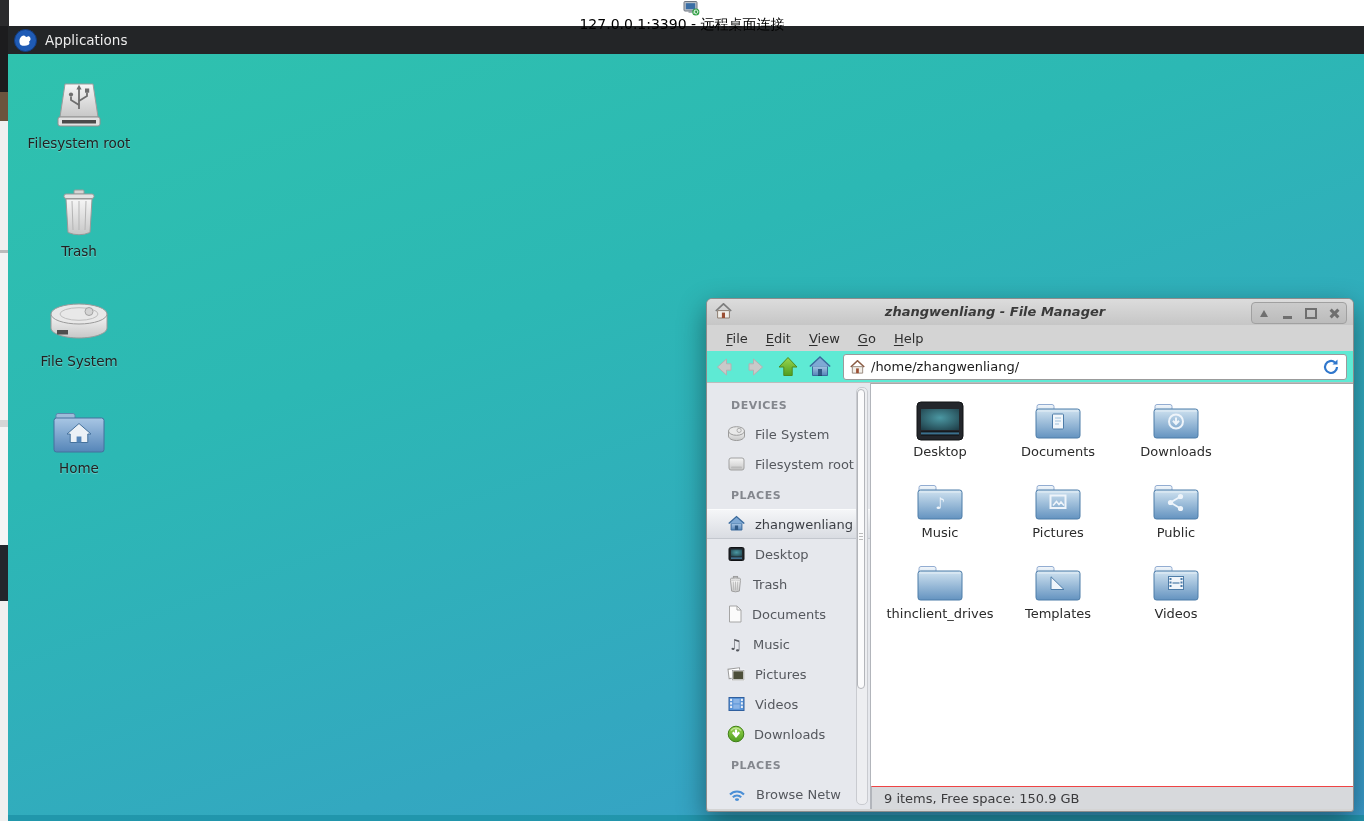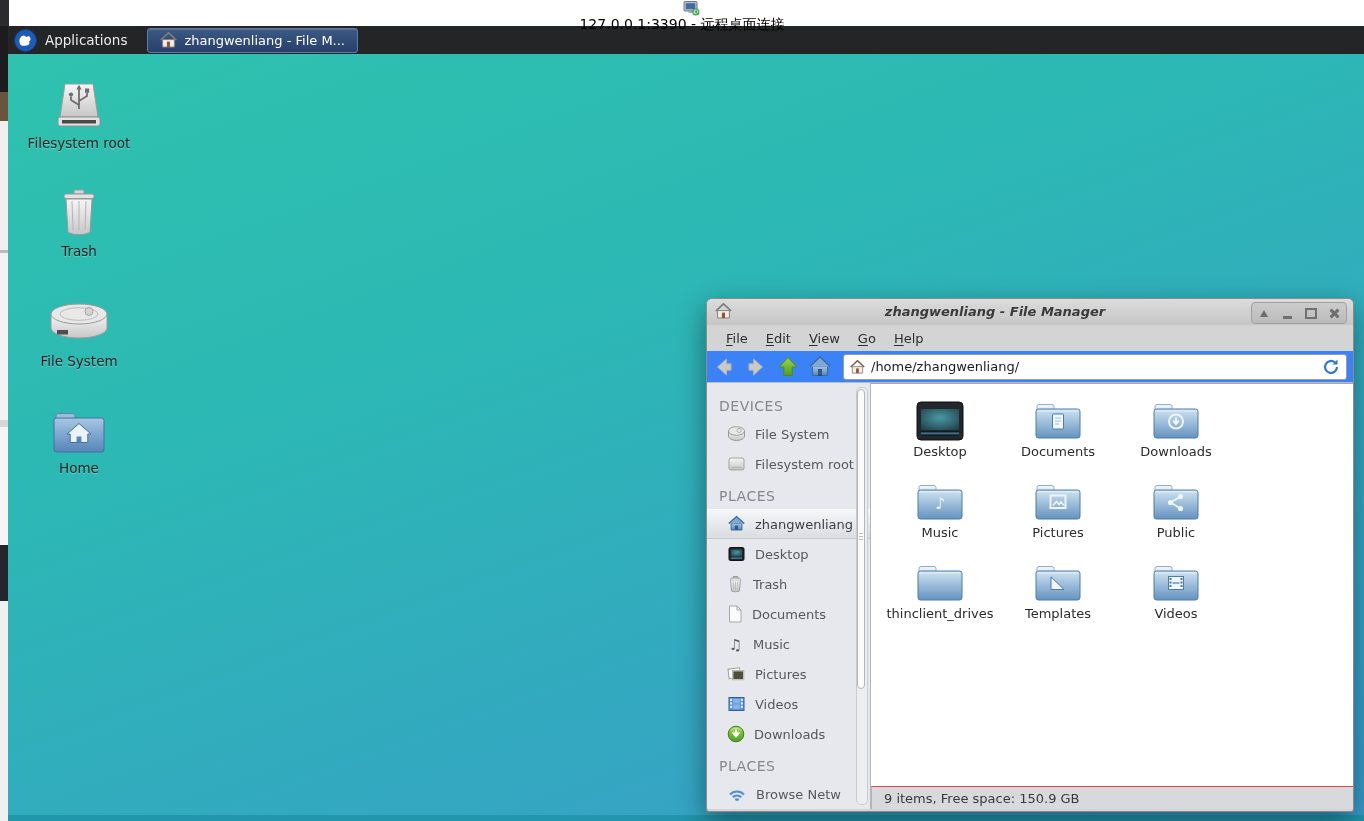--- a/index.html
+++ b/index.html
@@ -41,32 +41,32 @@
   .g-tri{width:0;height:0;border-left:4px solid transparent;border-right:4px solid transparent;border-bottom:7px solid #6f6f6f;}
   .g-bar{width:9px;height:3px;background:#6f6f6f;margin-top:9px;}
   .g-box{width:8px;height:7px;border:2px solid #6f6f6f;}
   .g-x{position:relative;width:11px;height:11px;}
   .g-x i{position:absolute;left:0;top:4px;width:11px;height:3px;background:#6f6f6f;}
   .g-x i:first-child{transform:rotate(45deg);} .g-x i:last-child{transform:rotate(-45deg);}
   .menubar{position:absolute;left:0;top:26px;width:100%;height:26px;background:#d4d4d4;
            display:flex;align-items:center;padding-left:10px;box-sizing:border-box;}
   .menu-item{font-size:13px;color:#2e2e2e;padding:0 9px;cursor:default;}
   .menu-item u{text-decoration-thickness:1px;text-underline-offset:2px;}
-  .toolbar{position:absolute;left:0;top:52px;width:100%;height:32px;background:#3b82f6;
+  .toolbar{position:absolute;left:0;top:52px;width:100%;height:32px;background:#5eead4;
            border-bottom:1px solid #bcbcbc;box-sizing:border-box;display:flex;align-items:center;}
   .tbtn{width:30px;height:26px;display:flex;align-items:center;justify-content:center;margin-left:2px;}
   .pathfield{position:relative;flex:1;height:24px;margin:0 6px 0 8px;background:#fff;border:1px solid #9b9b9b;
              border-radius:3px;display:flex;align-items:center;padding:0 4px 0 6px;}
   .pathtext{flex:1;font-size:13px;color:#1a1a1a;margin-left:6px;white-space:nowrap;overflow:hidden;}
   .refresh{width:22px;height:22px;display:flex;align-items:center;justify-content:center;}
   .content{position:absolute;left:0;top:84px;width:100%;bottom:2px;}
   .sidebar{position:absolute;left:0;top:0;width:164px;bottom:0;background:#e6e8ed;
            border-right:1px solid #b2b5bb;box-sizing:border-box;overflow:hidden;border-radius:0 0 0 2px;}
   .sb-inner{position:absolute;left:0;top:6px;right:14px;}
-  .sb-header{height:30px;line-height:34px;padding-left:12px;font-size:14px;font-weight:normal;color:#84878e;letter-spacing:.5px;}
+  .sb-header{height:30px;line-height:34px;padding-left:24px;font-size:11px;font-weight:bold;color:#84878e;letter-spacing:.5px;}
   .sb-row{height:30px;display:flex;align-items:center;padding-left:20px;gap:9px;font-size:13px;color:#55585e;cursor:default;}
   .sb-row.sel{background:linear-gradient(#f5f6f8,#d9dce2);border-top:1px solid #fbfcfd;border-bottom:1px solid #c3c7ce;
               box-sizing:border-box;color:#3c3f45;margin-right:-14px;padding-right:14px;}
   .sb-scroll{position:absolute;right:2px;top:4px;width:10px;bottom:4px;background:#edeef1;
              border:1px solid #c9cbd0;border-radius:5px;}
   .sb-thumb{position:absolute;left:0;top:1px;width:8px;height:300px;background:#fbfbfc;
             border:1px solid #b3b5ba;border-radius:5px;box-sizing:border-box;}
   .sb-thumb:after{content:"";position:absolute;left:1px;right:1px;top:146px;height:1px;background:#bbb;box-shadow:0 3px 0 #bbb,0 -3px 0 #bbb;}
   .mainpane{position:absolute;left:164px;right:0;top:0;bottom:23px;background:#fff;border-top:1px solid #a8a8a8;box-sizing:border-box;}
   .grid{position:absolute;left:10px;top:13px;width:360px;display:flex;flex-wrap:wrap;}
@@ -141,30 +141,20 @@
   <div class="panel">
     <div class="apps">
       <span class="ic">
           <svg width="23" height="23" viewBox="0 0 23 23">
             <circle cx="11.5" cy="11.5" r="11" fill="#1f5bb5" stroke="#123c80"></circle>
             <path d="M6.2 15.5c-2.2-4.6.6-8.8 3.6-8.9 1.6-.05 1.2 1.4 2.7 1.3 1.4-.1 1.6-1.1 2.8-.3 1.9 1.3 1.6 4-.3 5.2 1.4 1.8-.7 3.9-2.7 3.6-2.8.8-4.8.3-6.1-.9z" fill="#fff"></path>
           </svg>
         </span>
       <span>Applications</span>
     </div>
-    <div class="taskbtn">
-      <span class="ic">
-          <svg width="17" height="16" viewBox="0 0 17 16">
-            <path d="M2.6 7.6h11.8V15H2.6z" fill="#f2efe9" stroke="#8f7f72"></path>
-            <path d="M.8 8 8.5.8 16.2 8" fill="none" stroke="#7d7d7d" stroke-width="1.7"></path>
-            <rect x="6.9" y="9.6" width="3.1" height="5.4" fill="#9c4f33"></rect>
-          </svg>
-        </span>
-      <span>zhangwenliang - File M...</span>
-    </div>
   </div>
 
   <div class="desktop">
     <div id="dicons">
         <div class="dicon" style="left: 16px; top: 26px;">
           <div class="dic">
             <svg width="62" height="50" viewBox="0 0 62 50">
               <path d="M17 4h28l5 33H12z" fill="url(#gGray)" stroke="#9b9b9b"></path>
               <rect x="10" y="37" width="42" height="9" rx="2" fill="#e2e2e2" stroke="#909090"></rect>
               <rect x="14" y="40" width="34" height="3.5" fill="#4a4a4a"></rect>

